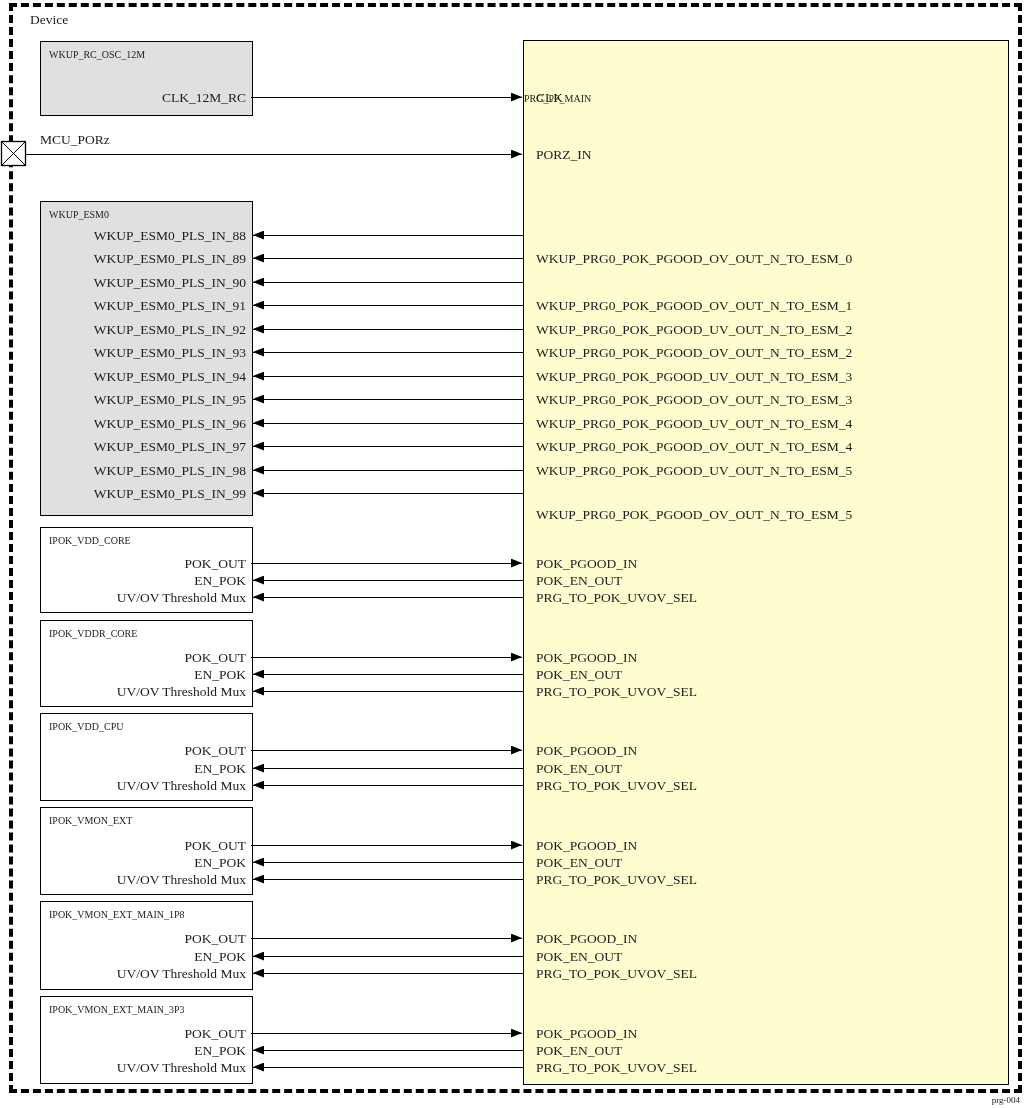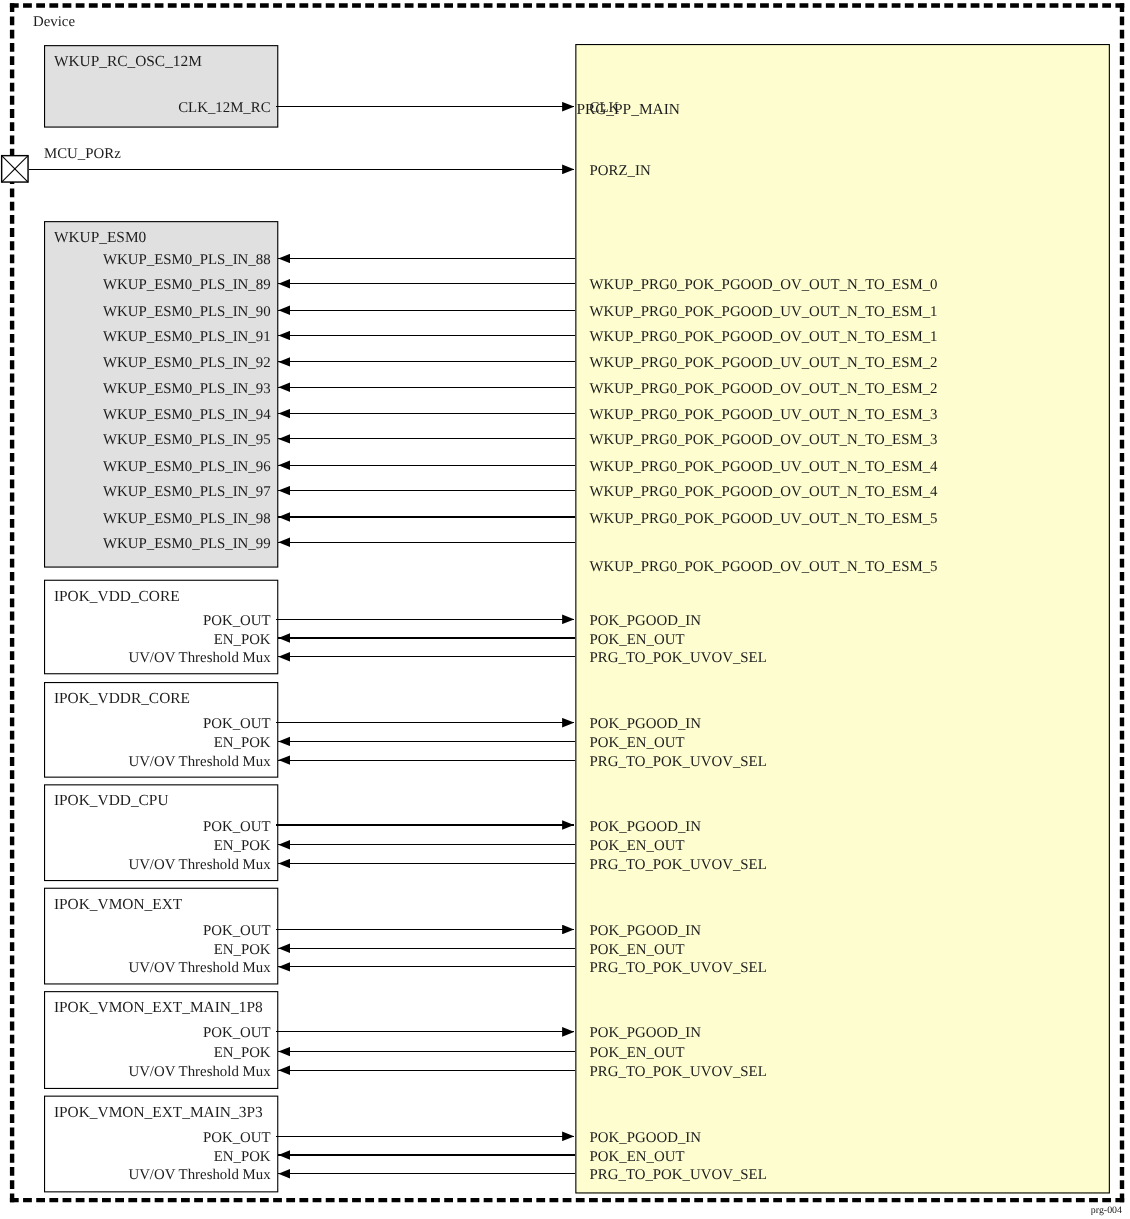--- a/index.html
+++ b/index.html
@@ -7,21 +7,21 @@
     position:relative; width:1027px; height:1108px; background:#ffffff;
     font-family:Liberation Serif, serif; color:#1c1c1c; overflow:hidden;
   }
   .device-border {
     position:absolute; left:9px; top:3px; width:1005px; height:1082px;
     border:4px dashed #000000;
   }
   .block { position:absolute; border:1px solid #000000; background:#ffffff; }
   .block.gray { background:#e0e0e0; }
   .block.yellow { background:#fdfdd0; }
-  .title { position:absolute; left:8px; top:7px; font-size:14px; white-space:nowrap; }
+  .title { position:absolute; left:8px; top:7px; font-size:10px; white-space:nowrap; }
   .title.center { left:0; right:0; top:52px; text-align:left; }
   .sig { position:absolute; height:16px; line-height:16px; font-size:13.5px; white-space:nowrap; }
   .sig.right { right:6px; text-align:center; }
   .sig.left { left:12px; }
   .lbl { position:absolute; height:16px; line-height:16px; font-size:13.5px; white-space:nowrap; }
   .caption { position:absolute; left:960px; top:1095px; width:60px; text-align:right; font-size:9px; }
   svg.wires { position:absolute; left:0; top:0; pointer-events:none; }
   svg.wires line { stroke:#000000; stroke-width:1; shape-rendering:crispEdges; }
   svg.wires .arr-fill { fill:#000000; }
   svg.pinbox { position:absolute; left:0px; top:140px; }
@@ -105,21 +105,20 @@
     <div class="sig right" style="top:46px">EN_POK</div>
     <div class="sig right" style="top:63px">UV/OV Threshold Mux</div>
   </div>
 
   <div class="block yellow" style="left:523px;top:40px;width:484px;height:1043px">
     <div class="title center">PRG_PP_MAIN</div>
     <div class="sig left" style="top:49px">CLK</div>
     <div class="sig left" style="top:106px">PORZ_IN</div>
 
     <div class="sig left" style="top:210px">WKUP_PRG0_POK_PGOOD_OV_OUT_N_TO_ESM_0</div>
-    <div class="sig left" style="top:234px">WKUP_PRG0_POK_PGOOD_UV_OUT_N_TO_ESM_1</div>
     <div class="sig left" style="top:257px">WKUP_PRG0_POK_PGOOD_OV_OUT_N_TO_ESM_1</div>
     <div class="sig left" style="top:281px">WKUP_PRG0_POK_PGOOD_UV_OUT_N_TO_ESM_2</div>
     <div class="sig left" style="top:304px">WKUP_PRG0_POK_PGOOD_OV_OUT_N_TO_ESM_2</div>
     <div class="sig left" style="top:328px">WKUP_PRG0_POK_PGOOD_UV_OUT_N_TO_ESM_3</div>
     <div class="sig left" style="top:351px">WKUP_PRG0_POK_PGOOD_OV_OUT_N_TO_ESM_3</div>
     <div class="sig left" style="top:375px">WKUP_PRG0_POK_PGOOD_UV_OUT_N_TO_ESM_4</div>
     <div class="sig left" style="top:398px">WKUP_PRG0_POK_PGOOD_OV_OUT_N_TO_ESM_4</div>
     <div class="sig left" style="top:422px">WKUP_PRG0_POK_PGOOD_UV_OUT_N_TO_ESM_5</div>
     <div class="sig left" style="top:466px">WKUP_PRG0_POK_PGOOD_OV_OUT_N_TO_ESM_5</div>
 

